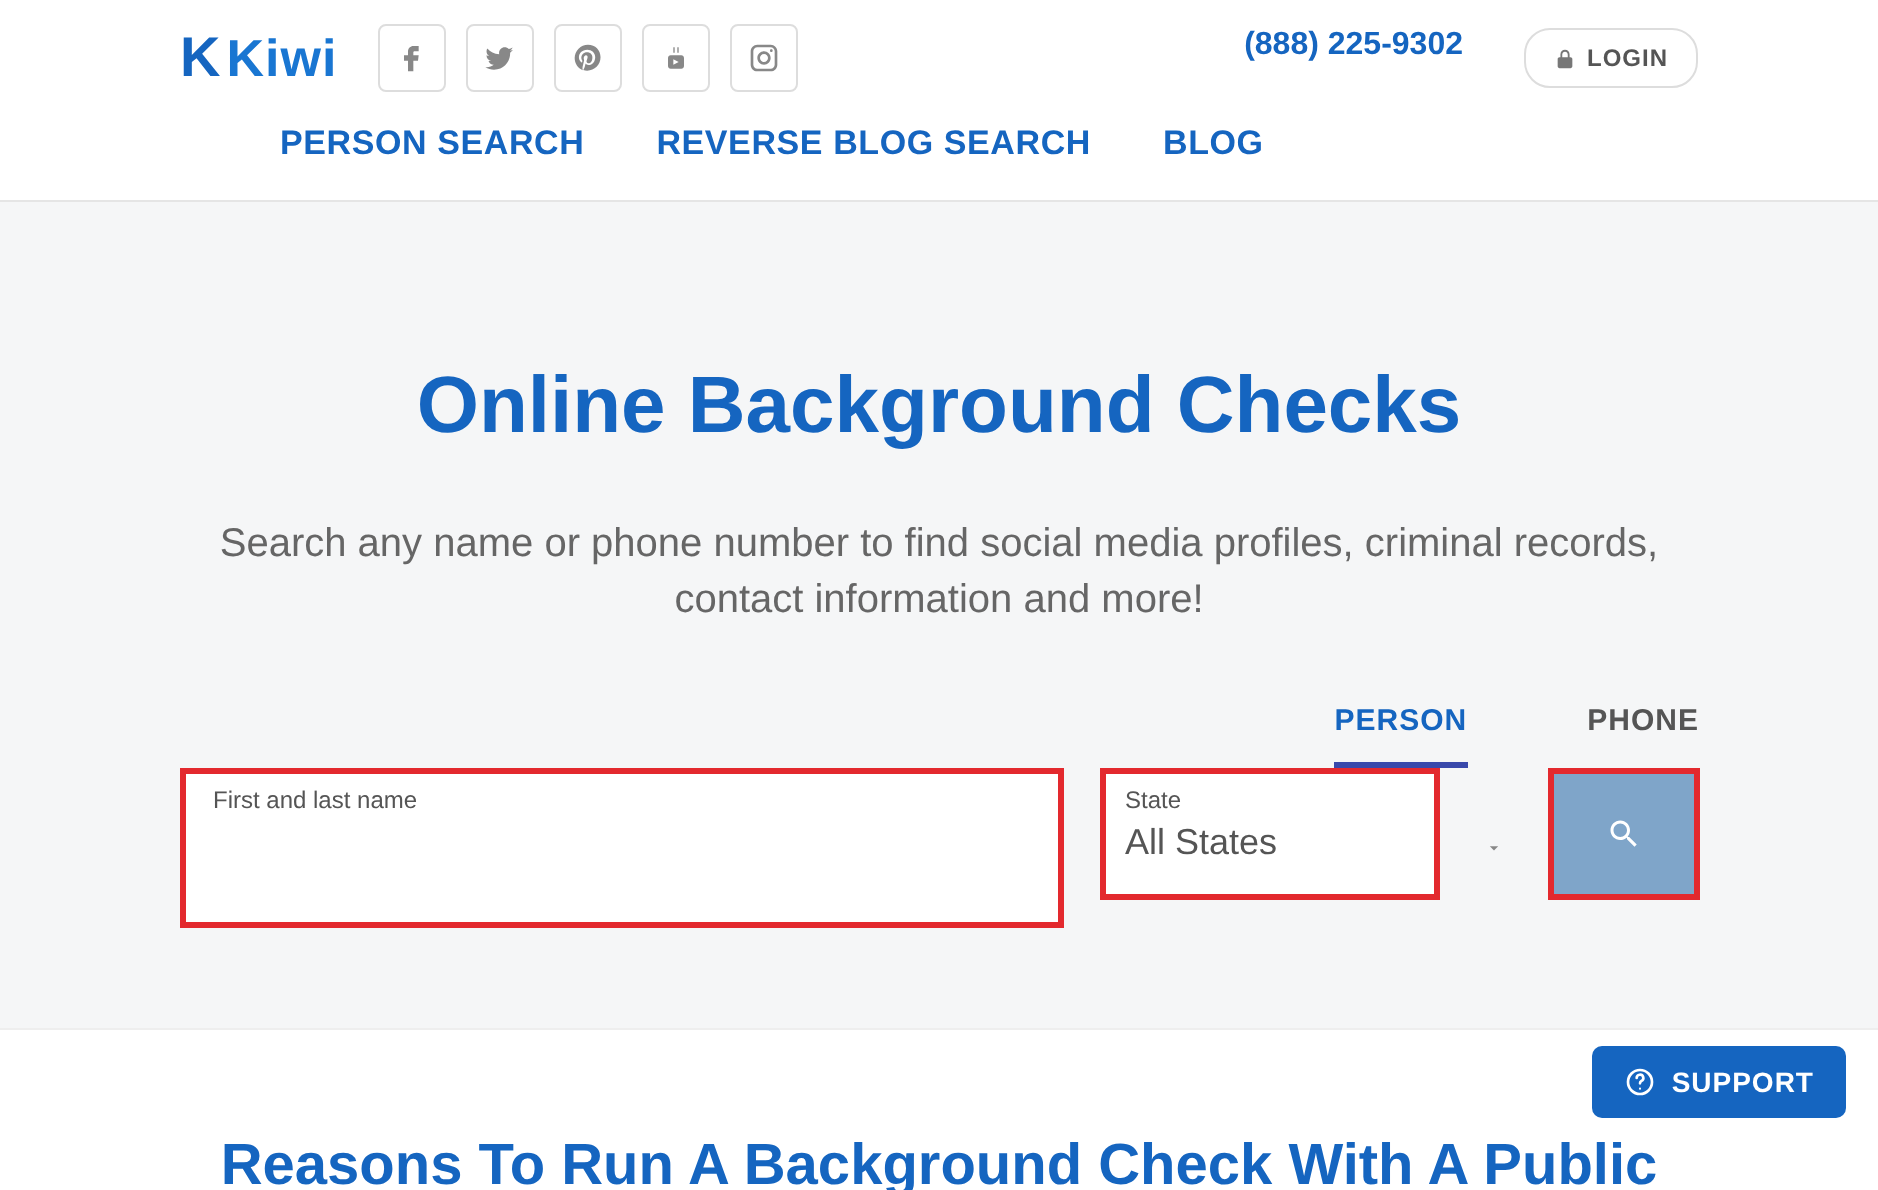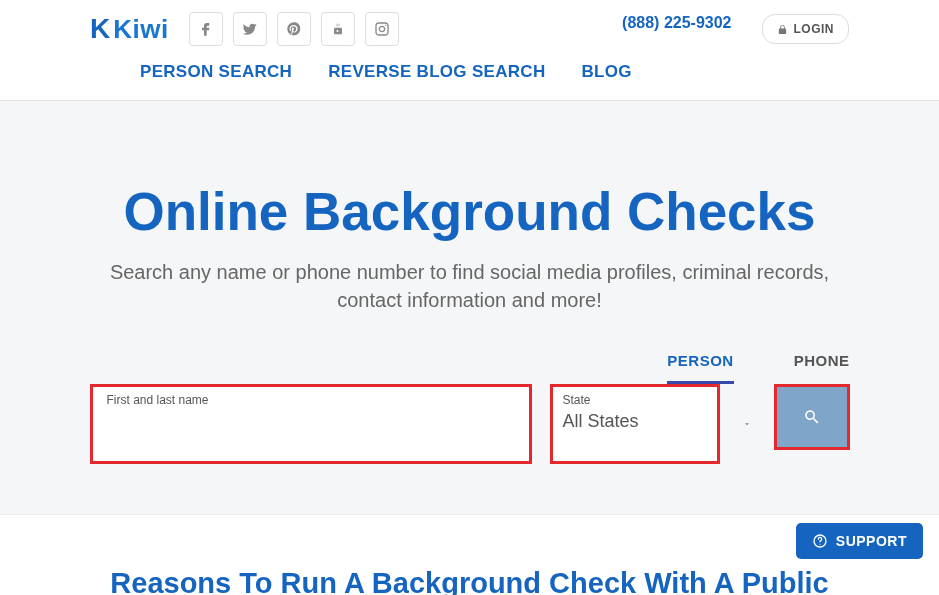--- a/index.html
+++ b/index.html
@@ -11,31 +11,31 @@
     .social-icons { display: flex; gap: 10px; margin-left: 20px; }
     .social-btn { width: 34px; height: 34px; border: 1px solid #ddd; border-radius: 4px; display: flex; align-items: center; justify-content: center; color: #888; cursor: pointer; background: #fff; }
     .social-btn svg { width: 16px; height: 16px; fill: #888; }
     .header-right { margin-left: auto; display: flex; align-items: flex-start; gap: 30px; }
     .phone-link { color: #1565c0; font-weight: 700; font-size: 16px; cursor: pointer; }
     .login-btn { border: 1px solid #ddd; border-radius: 13px; padding: 7px 14px; display: flex; align-items: center; gap: 6px; font-size: 12px; font-weight: 700; color: #555; cursor: pointer; background: #fff; letter-spacing: 0.5px; }
     .login-btn svg { width: 11px; height: 11px; fill: #777; }
     .nav-bar { display: flex; gap: 36px; padding: 8px 90px 18px 140px; border-bottom: 1px solid #e5e5e5; }
     .nav-item { color: #1565c0; font-weight: 700; font-size: 17px; cursor: pointer; letter-spacing: 0.3px; }
     .hero { background: #f5f6f7; padding: 80px 40px 50px 40px; text-align: center; border-bottom: 1px solid #eee; }
-    .hero-title { font-size: 53px; font-weight: 700; color: #1565c0; margin-bottom: 16px; }
+    .hero-title { font-size: 40px; font-weight: 700; color: #1565c0; margin-bottom: 32px; }
     .hero-sub { font-size: 20px; color: #666; max-width: 740px; margin: 0 auto 38px auto; line-height: 1.4; }
     .search-wrap { max-width: 760px; margin: 0 auto; }
     .tabs { display: flex; gap: 60px; padding-left: 40px; justify-content: flex-end; }
     .tab { color: #555; font-weight: 700; font-size: 15px; padding-bottom: 12px; cursor: pointer; letter-spacing: 0.5px; }
     .tab.active { color: #1565c0; border-bottom: 3px solid #3949ab; }
     .search-row { display: flex; gap: 18px; align-items: stretch; margin-top: 0; }
     .name-field { flex: 1; background: #fff; border: 3px solid #e3292e; padding: 6px 14px 8px 14px; text-align: left; height: 80px; }
     .field-label { font-size: 12px; color: #555; margin-bottom: 4px; }
     .name-input { border: none; outline: none; width: 100%; font-size: 16px; background: transparent; }
-    .state-field { width: 170px; background: #fff; border: 3px solid #e3292e; padding: 6px 10px 4px 10px; text-align: left; height: 80px; }
+    .state-field { width: 170px; background: #fff; border: 3px solid #e3292e; padding: 6px 10px 4px 10px; text-align: left; height: 66px; }
     .state-value { font-size: 18px; color: #555; }
     .dropdown-arrow { display: flex; align-items: center; padding: 0 4px; }
     .dropdown-arrow svg { width: 10px; height: 10px; fill: #888; }
     .search-btn { width: 76px; height: 66px; background: #7fa5c9; border: 3px solid #e3292e; display: flex; align-items: center; justify-content: center; cursor: pointer; }
     .search-btn svg { width: 18px; height: 18px; fill: #fff; }
     .section2 { padding: 50px 40px 0 40px; text-align: center; }
     .sec2-title { font-size: 29px; font-weight: 700; color: #1565c0; max-width: 720px; margin: 0 auto; line-height: 1.3; }
     .support-btn { position: fixed; right: 16px; bottom: 36px; background: #1565c0; color: #fff; border: none; border-radius: 5px; padding: 10px 16px; display: flex; gap: 8px; font-size: 14px; font-weight: 700; cursor: pointer; letter-spacing: 0.5px; margin-top: 26px; }
     .support-btn svg { width: 16px; height: 16px; fill: none; stroke: #fff; stroke-width: 2; }
   </style>

